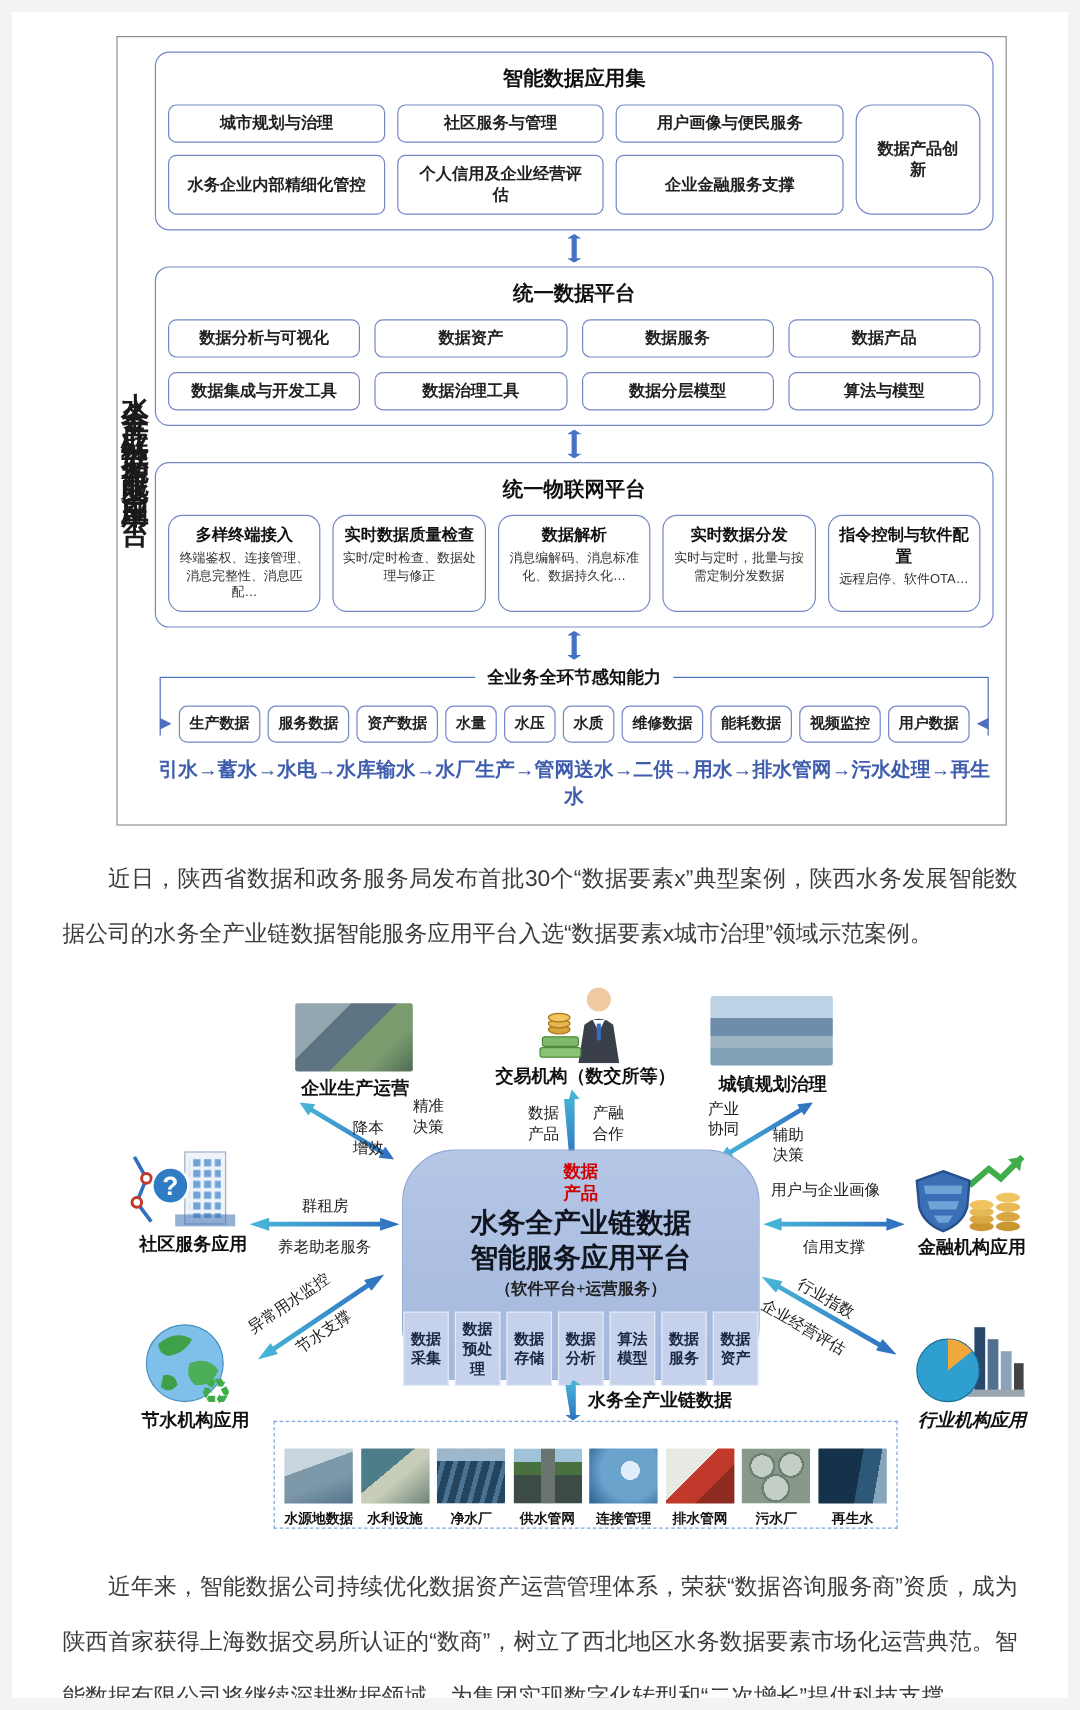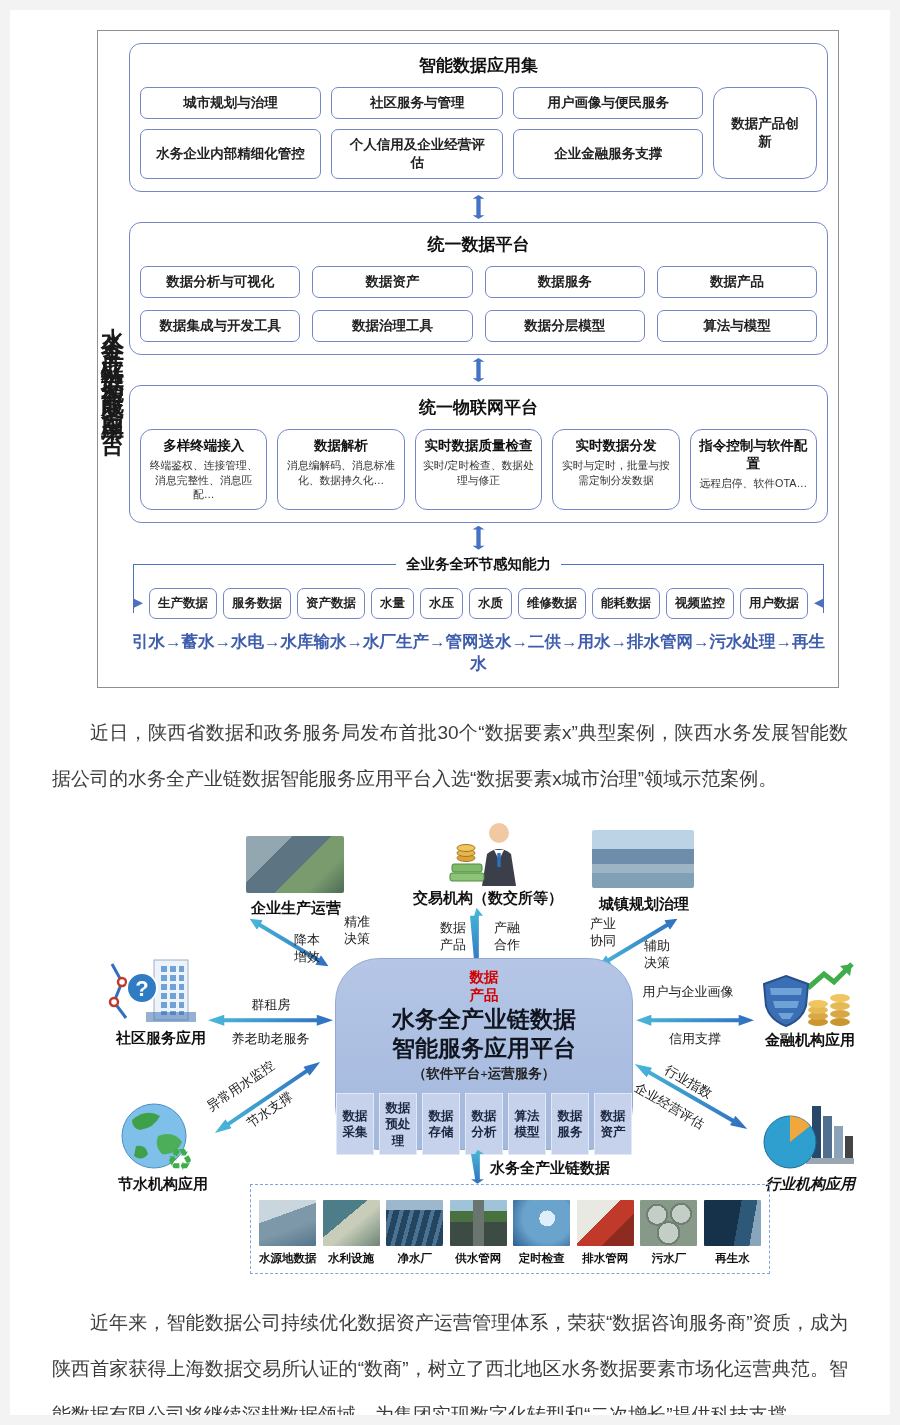--- a/index.html
+++ b/index.html
@@ -60,22 +60,22 @@
          display:flex; flex-direction:column; align-items:center; }
   .hub-tag { color:#d40000; font-weight:700; font-size:14.5px; width:2.2em; text-align:center; line-height:1.25; margin-top:9px;
              font-family:"Liberation Serif", serif; }
   .hub-title { font-family:"Liberation Serif", serif; font-weight:700; font-size:23px; color:#10151f;
                text-align:center; line-height:1.25; margin-top:2px; }
   .hub-sub { font-family:"Liberation Serif", serif; font-weight:700; font-size:13.5px; color:#222; margin-top:2px; }
   .hub-mods { display:flex; gap:5px; margin-top:10px; }
   .mod { width:38px; height:62px; background:#c6d2ec; border:1px solid #e2e9f6; display:flex; align-items:center;
          justify-content:center; text-align:center; font-family:"Liberation Serif", serif; font-weight:700;
          font-size:12.5px; color:#1c2740; line-height:1.3; }
-  .gallery { left:240px; top:368px; width:520px; height:90px; border:1.5px dashed #7da7d9;
-             display:flex; align-items:center; justify-content:space-between; padding:8px 8px 0; }
+  .gallery { left:218px; top:368px; width:520px; height:90px; border:1.5px dashed #7da7d9;
+             display:flex; align-items:flex-end; justify-content:space-between; padding:8px 8px 0; }
   .gitem { width:57px; text-align:center; }
   .gphoto { width:57px; height:46px; border-radius:1px; }
   .glabel { font-size:11.5px; font-weight:600; color:#111; margin-top:5px; white-space:nowrap; }
   .g1 { background:linear-gradient(160deg,#c9d6de 0 35%,#7d98a8 35% 60%,#54748c); }
   .g2 { background:linear-gradient(140deg,#4e7d8a 0 40%,#c7cdb9 40% 55%,#6d8577); }
   .g3 { background:linear-gradient(180deg,#9db8cc 0 22%,transparent 22%),repeating-linear-gradient(105deg,#24455f 0 6px,#4a7292 6px 10px); }
   .g4 { background:linear-gradient(90deg,transparent 0 40%,#6a7570 40% 60%,transparent 60%),linear-gradient(180deg,#9fc3d8 0 24%,#49703f 24% 48%,#3c4b44 48%); }
   .g5 { background:radial-gradient(circle at 60% 40%,#dfeefa 0 18%,#6aa3cc 18% 55%,#2a5d8f); }
   .g6 { background:linear-gradient(135deg,#e9e9e3 0 42%,#c0392b 42% 68%,#8e2b20 68%); }
   .g7 { background:radial-gradient(circle at 30% 32%,#c3cec6 0 9px,#6f7f72 9px 11px,transparent 11px),
@@ -126,26 +126,26 @@
       <div class="varrow"></div>
 
       <div class="sec">
         <div class="sec-title">统一物联网平台</div>
         <div class="grid-iot">
           <div class="iot-box">
             <b>多样终端接入</b>
             <small>终端鉴权、连接管理、消息完整性、消息匹配…</small>
           </div>
           <div class="iot-box">
+            <b>实时数据质量检查</b>
+            <small>实时/定时检查、数据处理与修正</small>
+          </div>
+          <div class="iot-box">
             <b>数据解析</b>
             <small>消息编解码、消息标准化、数据持久化…</small>
-          </div>
-          <div class="iot-box">
-            <b>实时数据质量检查</b>
-            <small>实时/定时检查、数据处理与修正</small>
           </div>
           <div class="iot-box">
             <b>实时数据分发</b>
             <small>实时与定时，批量与按需定制分发数据</small>
           </div>
           <div class="iot-box">
             <b>指令控制与软件配置</b>
             <small>远程启停、软件OTA…</small>
           </div>
         </div>
@@ -321,21 +321,21 @@
       <div class="gitem">
         <div class="gphoto g3"></div>
         <div class="glabel">净水厂</div>
       </div>
       <div class="gitem">
         <div class="gphoto g4"></div>
         <div class="glabel">供水管网</div>
       </div>
       <div class="gitem">
         <div class="gphoto g5"></div>
-        <div class="glabel">定时检查</div>
+        <div class="glabel">连接管理</div>
       </div>
       <div class="gitem">
         <div class="gphoto g6"></div>
         <div class="glabel">排水管网</div>
       </div>
       <div class="gitem">
         <div class="gphoto g7"></div>
         <div class="glabel">污水厂</div>
       </div>
       <div class="gitem">

